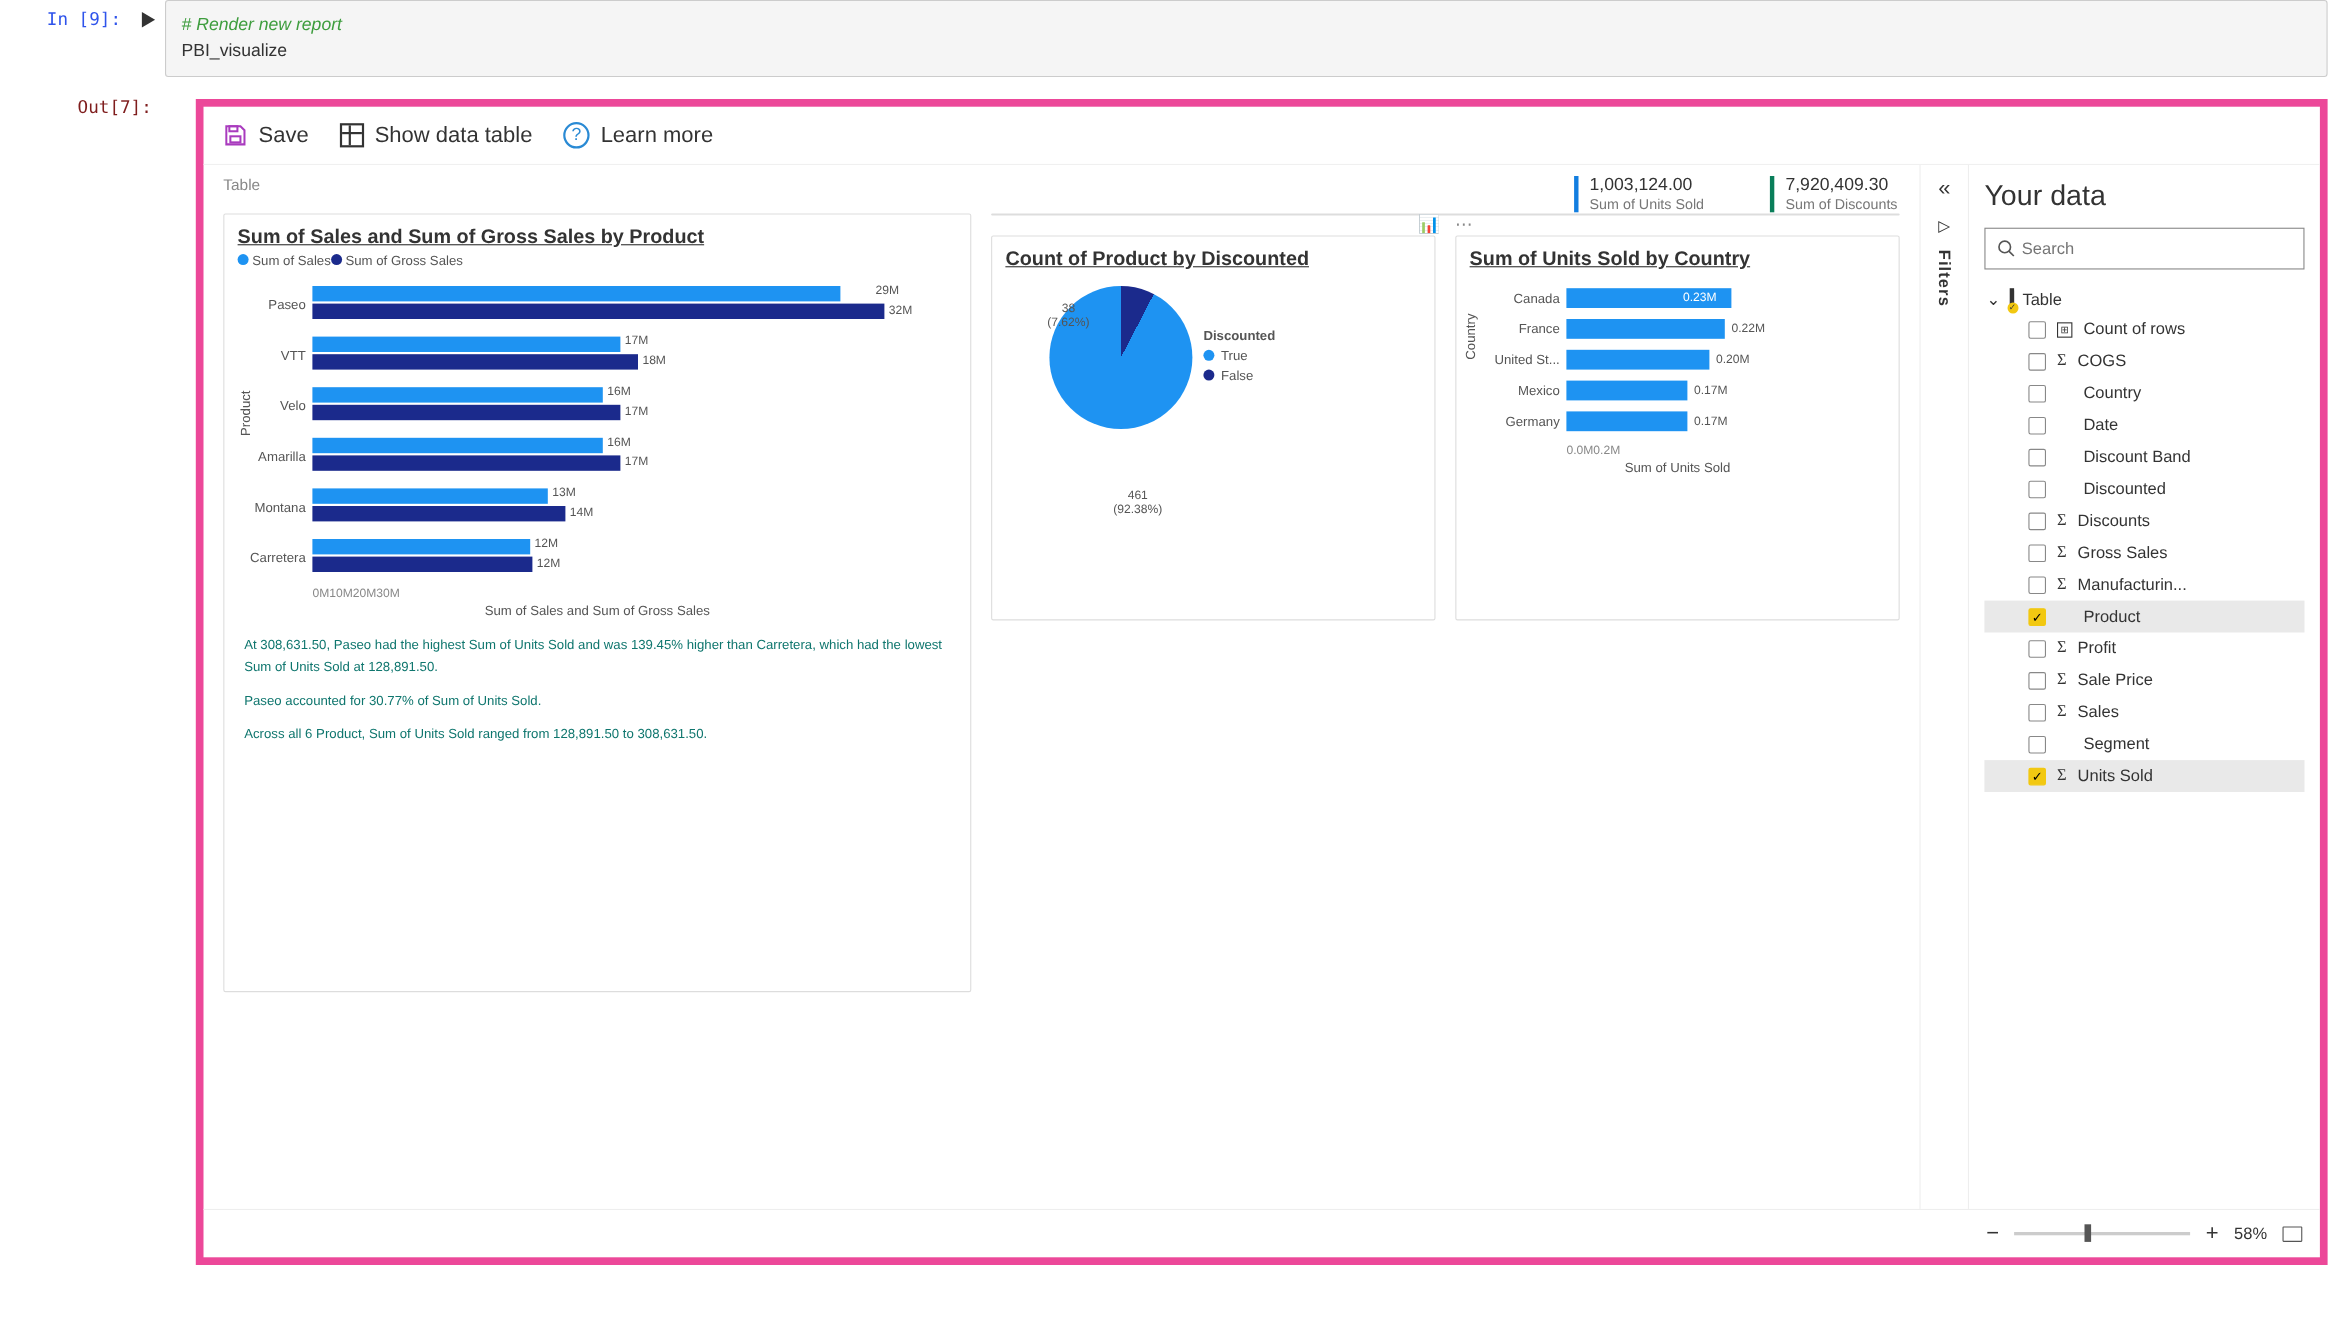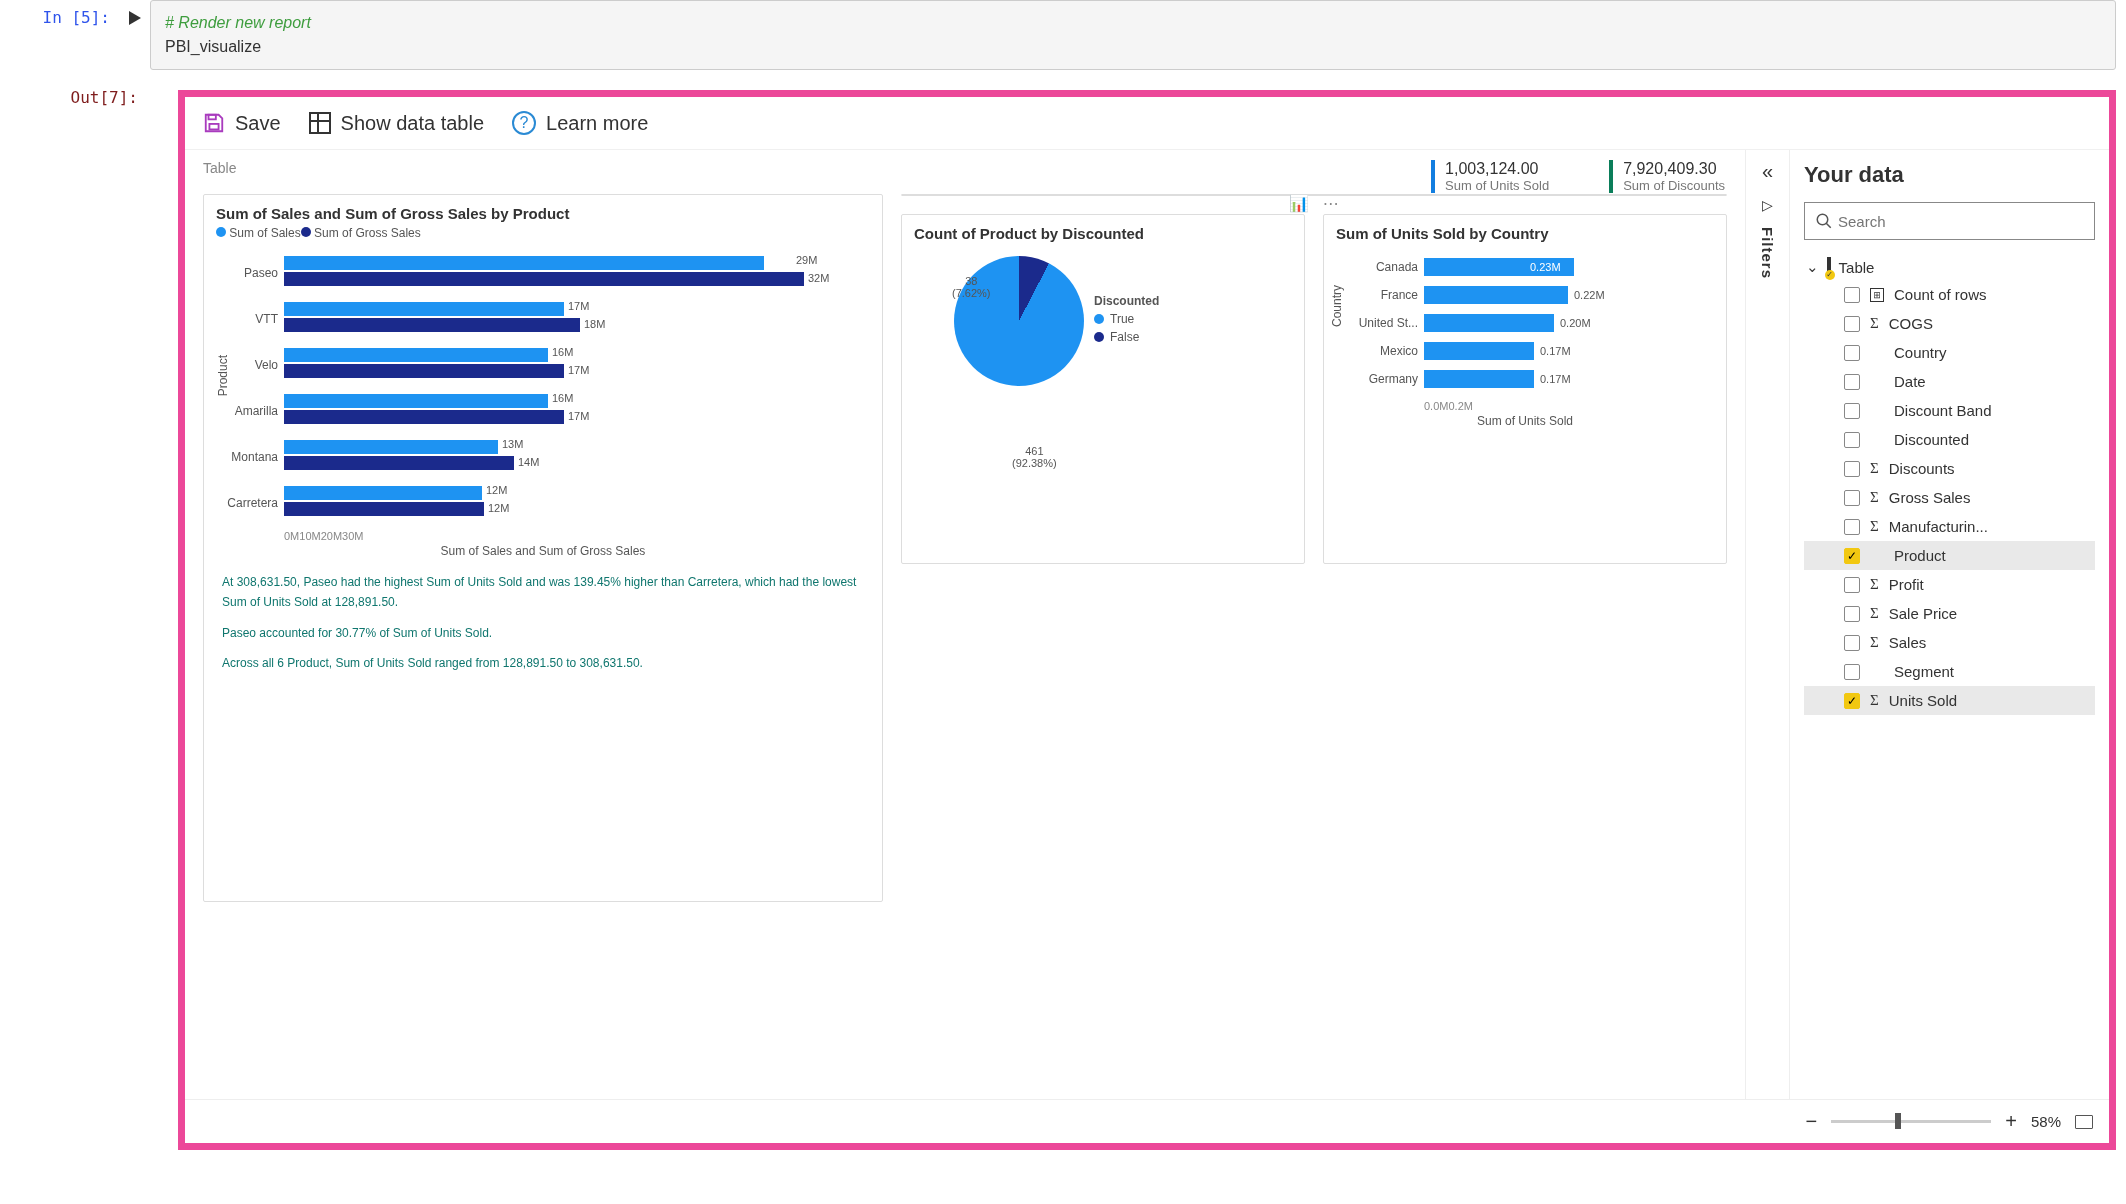--- a/index.html
+++ b/index.html
@@ -31,21 +31,21 @@
   .qs-title { font-size:22px; color:#555; }
   .qs-sub { font-size:14px; color:#888; margin-bottom:10px;}
   .kpis { position:absolute; top:10px; right:20px; display:flex; gap:60px;}
   .kpi { border-left:4px solid #127EE0; padding-left:10px;}
   .kpi.green{border-left-color:#0A7E5A;}
   .kpi-val{font-size:16px;color:#333;}
   .kpi-lbl{font-size:13px;color:#777;}
 
   .grid { display:grid; grid-template-columns: 680px 1fr; grid-template-rows: 340px 350px; gap:18px; margin-top:18px;}
   .card { border:1px solid #ddd; border-radius:2px; background:#fff; position:relative; overflow:hidden;}
-  .card-title{font-size:15px;font-weight:600;padding:10px 12px 4px;}
+  .card-title{font-size:18px;font-weight:600;padding:10px 12px 4px;text-decoration:underline;}
   .big-left{grid-row:1/3;}
   .mid-col{display:flex;flex-direction:column;gap:18px;}
   .mid-row{display:grid;grid-template-columns:1fr 1fr;gap:18px;height:350px;}
 
   
   .legend{font-size:12px;color:#555;padding:0 12px 6px;display:flex;align-items:flex-end;}
   .swatch{width:10px;height:10px;display:inline-block;border-radius:50%;}
   .bars{padding:4px 20px 0 80px;position:relative;}
   .bar-row{position:relative;height:46px;}
   .bar-label{position:absolute;left:-70px;width:64px;text-align:right;top:16px;font-size:12px;color:#555;}
@@ -77,21 +77,21 @@
   .hb-bar{position:absolute;height:18px;top:2px;background:#1E93F2;}
   .hb-val{position:absolute;font-size:11px;color:#555;top:5px;}
   .hb-ylabel{writing-mode:vertical-rl;transform:rotate(180deg);position:absolute;left:6px;top:70px;font-size:12px;color:#555;}
 
   
   .rail{width:44px;border-left:1px solid #eee;display:flex;flex-direction:column;align-items:center;gap:14px;padding-top:10px;}
   .rail-text{writing-mode:vertical-rl;font-size:15px;font-weight:600;letter-spacing:1px;}
 
   
   .data-pane{width:320px;border-left:1px solid #eee;padding:12px 14px 0 14px;display:flex;flex-direction:column;}
-  .dp-title{font-size:22px;font-weight:700;margin-bottom:14px;}
+  .dp-title{font-size:26px;font-weight:400;margin-bottom:14px;}
   .search{border:1px solid #888;height:38px;display:flex;align-items:center;padding:0 10px;gap:5px;margin-bottom:14px;}
   .search input{border:none;outline:none;font-size:15px;flex:1;}
   .tree-row{display:flex;align-items:center;gap:8px;padding:4px 2px;font-size:15px;}
   .field-row{display:flex;align-items:center;gap:10px;padding:6px 6px 6px 40px;font-size:15px;cursor:pointer;}
   .field-row.selected{background:#e9e9e9;}
   .cb{width:16px;height:16px;border:1.5px solid #888;border-radius:2px;display:inline-flex;align-items:center;justify-content:center;}
   .cb.checked{background:#F2C811;border-color:#F2C811;}
   .cb.checked::after{content:"✓";font-size:12px;color:#000;}
   .sigma{font-family:serif;}
 
@@ -102,21 +102,21 @@
   .fs-icon{width:18px;height:14px;border:1.5px solid #555;border-radius:1px;}
 
   .mini-icons{position:absolute;top:-20px;left:50%;transform:translateX(-50%);display:flex;gap:10px;font-size:16px;color:#888;}
 </style>
 </head>
 <body>
 
 <div class="jupyter">
 
   <div class="cell-row">
-    <div class="prompt in-prompt">In [5]:</div>
+    <div class="prompt in-prompt">In [9]:</div>
     <div class="run-icon">
       <svg width="16" height="16" viewBox="0 0 16 16">
           <polygon points="2,1 14,8 2,15" fill="#333"></polygon>
         </svg>
     </div>
     <div class="code-box">
       <div class="comment"># Render new report</div>
       <div>PBI_visualize</div>
     </div>
   </div>

